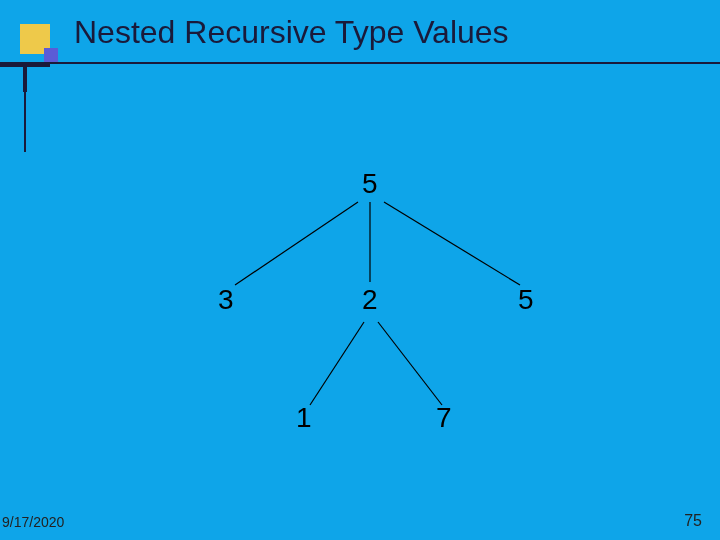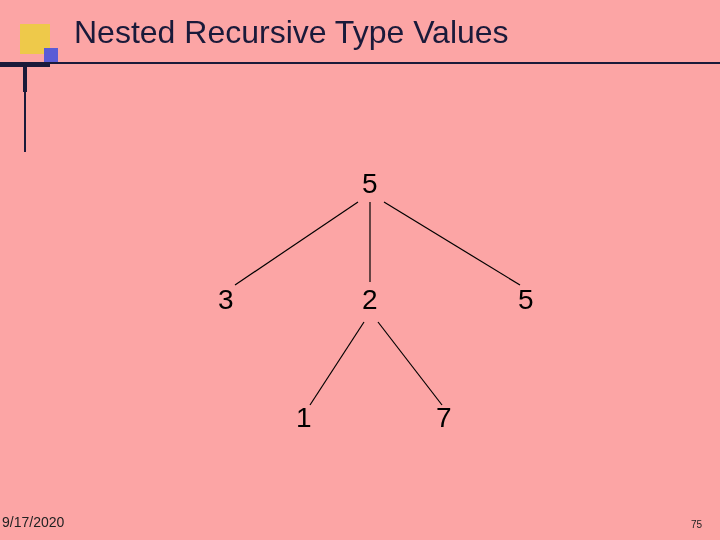--- a/index.html
+++ b/index.html
@@ -1,35 +1,35 @@
 <!DOCTYPE html>
 <html><head>
 <meta charset="utf-8">
 <style>
   * { margin: 0; padding: 0; box-sizing: border-box; }
   html, body { width: 720px; height: 540px; font-family: Verdana, Geneva, sans-serif; background: #fff; overflow: hidden; }
-  .slide { position: relative; width: 720px; height: 540px; background: #fca5a5; }
+  .slide { position: relative; width: 720px; height: 540px; background: #0ea5e9; }
   .title-area { position: absolute; left: 10px; top: 10px; width: 700px; height: 60px; }
   .title-decoration { position: absolute; left: 10px; top: 14px; }
   .title-decoration .big-sq { position: absolute; width: 30px; height: 30px; background: #eec94a; left: 0; top: 0; }
   .title-decoration .little-sq { position: absolute; width: 14px; height: 14px; background: #5b5bd6; left: 24px; top: 24px; }
   .title-text {
     position: absolute; left: 64px; top: 4px; font-size: 32px; color: #1a1a3a;
   }
   .title-underline { position: absolute; left: 0; top: 62px; width: 720px; height: 2px; background: #1a1a3a; }
   .title-underline-left { position: absolute; left: 0; top: 62px; width: 50px; height: 5px; background: #1a1a3a; }
   .title-vert { position: absolute; left: 24px; top: 62px; width: 2px; height: 90px; background: #1a1a3a; }
   .title-vert-top { position: absolute; left: 23px; top: 62px; width: 4px; height: 30px; background: #1a1a3a; }
 
   .tree { position: absolute; left: 0; top: 0; width: 720px; height: 540px; }
   .node { position: absolute; font-size: 28px; color: #000; font-family: Verdana, Geneva, sans-serif; }
   .edge { stroke: #000; stroke-width: 1.2; }
 
   .footer-date { position: absolute; left: 2px; bottom: 10px; font-size: 14px; color: #222; }
-  .footer-page { position: absolute; right: 18px; bottom: 10px; font-size: 10px; color: #222; }
+  .footer-page { position: absolute; right: 18px; bottom: 10px; font-size: 16px; color: #222; }
 </style>
 </head>
 <body>
 
 <div class="slide">
 
   <div class="title-area">
     <div class="title-decoration">
       <div class="big-sq"></div>
       <div class="little-sq"></div>

